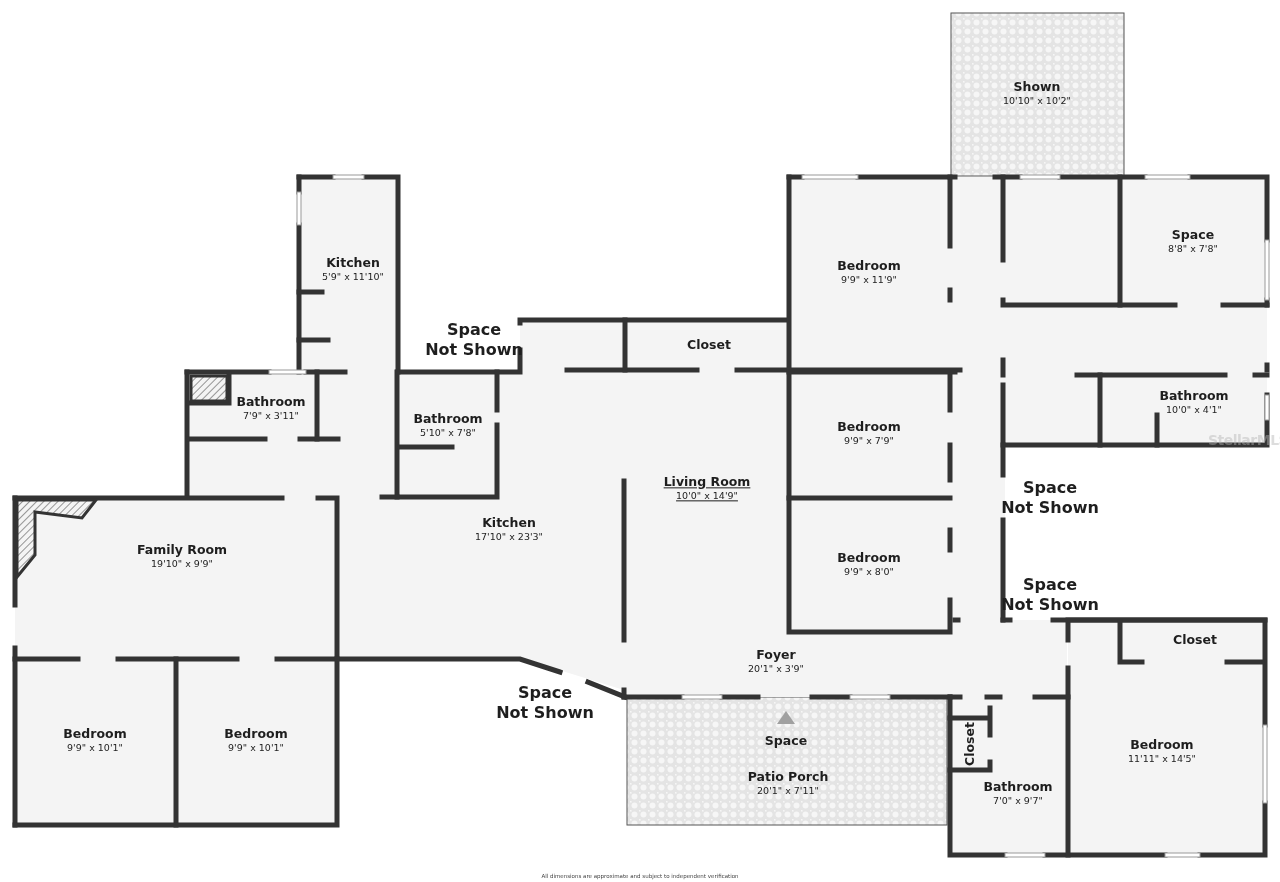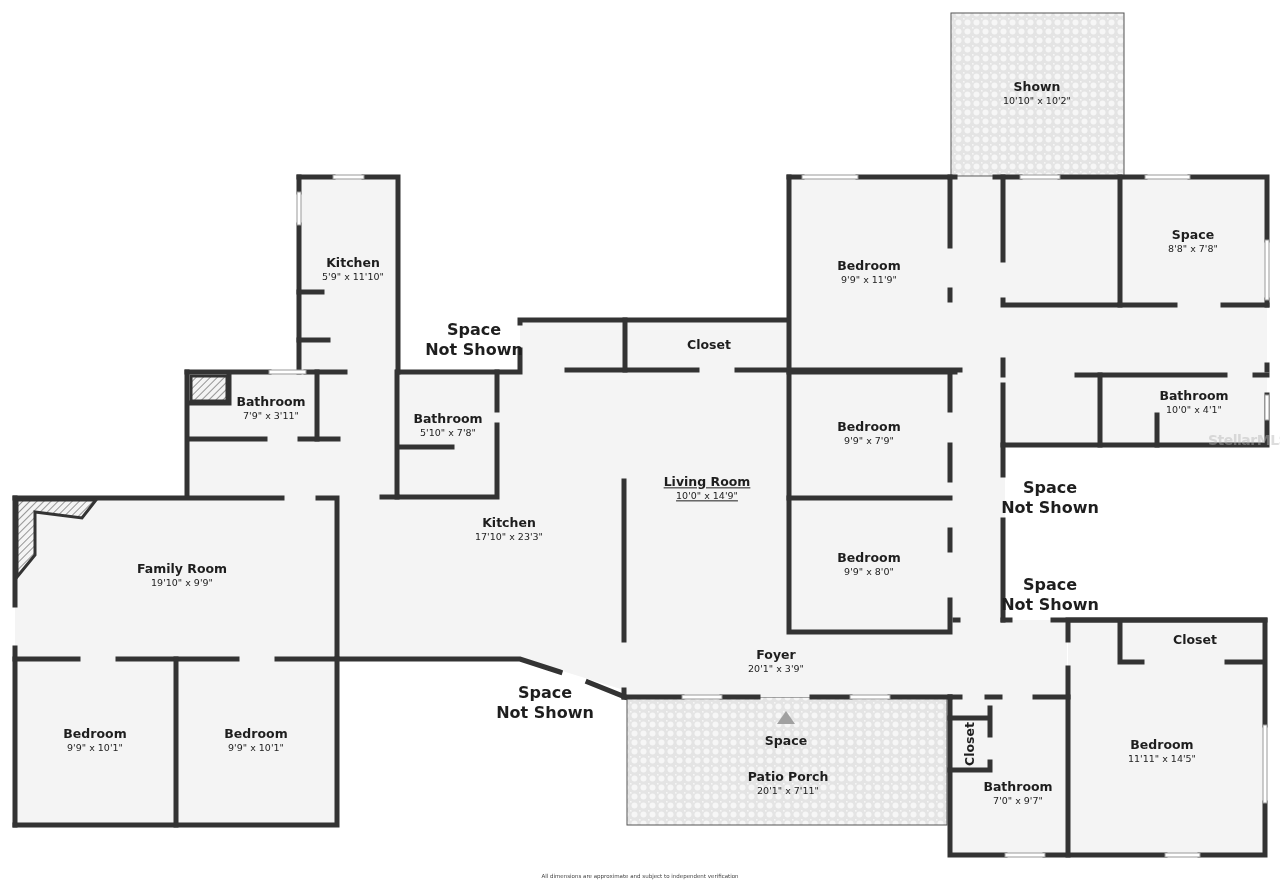--- a/index.html
+++ b/index.html
@@ -159,21 +159,21 @@
   <span class="name">Closet</span>
 </div>
 <div class="lbl" style="left:707px;top:489px;text-decoration:underline;">
   <span class="name">Living Room</span>
   <span class="dim">10'0" x 14'9"</span>
 </div>
 <div class="lbl" style="left:509px;top:530px;">
   <span class="name">Kitchen</span>
   <span class="dim">17'10" x 23'3"</span>
 </div>
-<div class="lbl" style="left:182px;top:576px;">
+<div class="lbl" style="left:182px;top:557px;">
   <span class="name">Family Room</span>
   <span class="dim">19'10" x 9'9"</span>
 </div>
 <div class="lbl" style="left:95px;top:741px;">
   <span class="name">Bedroom</span>
   <span class="dim">9'9" x 10'1"</span>
 </div>
 <div class="lbl" style="left:256px;top:741px;">
   <span class="name">Bedroom</span>
   <span class="dim">9'9" x 10'1"</span>

